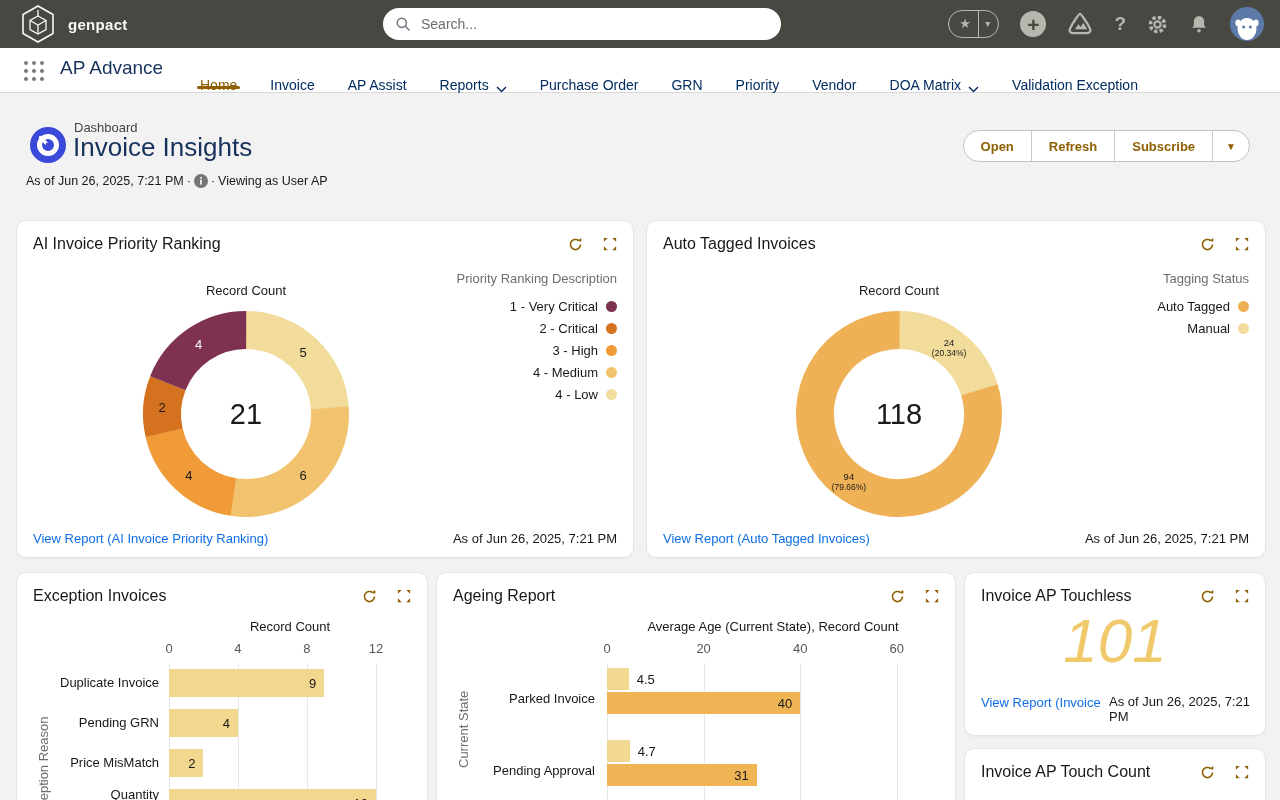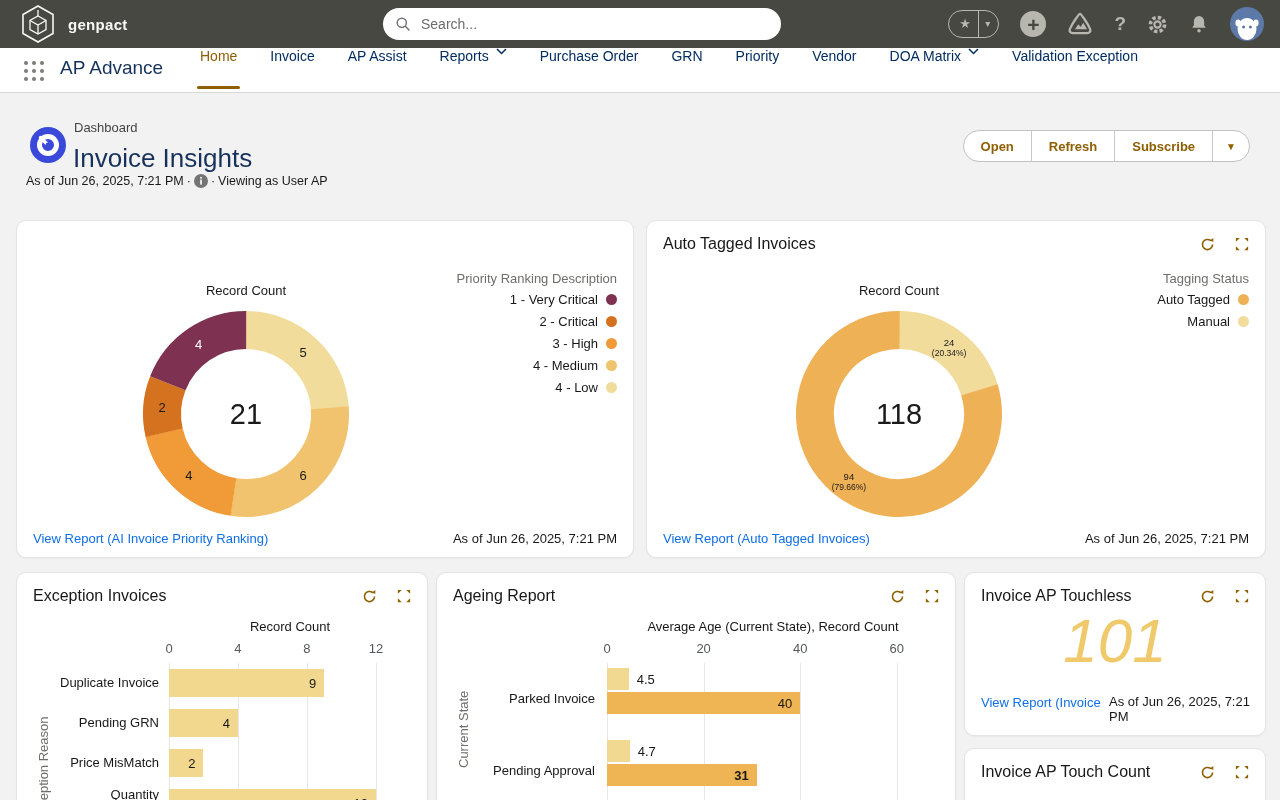--- a/index.html
+++ b/index.html
@@ -24,28 +24,28 @@
   .plus-circle{width:26px;height:26px;border-radius:50%;background:#b7b7b0;color:#484843;
                display:flex;align-items:center;justify-content:center;font-size:21px;font-weight:700;line-height:1;}
   .help-q{font-size:19px;font-weight:700;}
   .avatar{width:34px;height:34px;border-radius:50%;background:#5c79a8;position:relative;overflow:hidden;}
 
   
   .app-nav{position:absolute;left:0;top:48px;width:1280px;height:45px;background:#fff;border-bottom:1px solid #d8d8d8;box-sizing:border-box;}
   .waffle{position:absolute;left:22px;top:11px;}
   .app-name{position:absolute;left:60px;top:9px;font-size:19px;color:#16325c;}
   .nav-items{position:absolute;left:200px;top:0;height:45px;display:flex;gap:33px;align-items:stretch;}
-  .nav-item{display:flex;align-items:flex-start;gap:7px;font-size:14px;color:#032d60;position:relative;cursor:pointer;}
+  .nav-item{display:flex;align-items:flex-end;gap:7px;font-size:14px;color:#032d60;position:relative;cursor:pointer;}
   .nav-item.active{color:#8e6002;}
   .nav-item.active::after{content:'';position:absolute;left:-3px;right:-3px;bottom:4px;height:3px;background:#8e6002;border-radius:1.5px;}
 
   
   .dash-icon{position:absolute;left:30px;top:127px;}
   .breadcrumb{position:absolute;left:74px;top:120px;font-size:13px;color:#444;}
-  .page-title{position:absolute;left:73px;top:143px;font-size:26px;color:#16325c;}
+  .page-title{position:absolute;left:73px;top:132px;font-size:26px;color:#16325c;}
   .asof-line{position:absolute;left:26px;top:174px;display:flex;align-items:center;gap:3px;font-size:12.5px;color:#181818;}
   .btn-group{position:absolute;right:30px;top:130px;height:32px;display:flex;background:#fff;border:1px solid #c2c2c2;
              border-radius:16px;overflow:hidden;box-sizing:border-box;}
   .btn{display:flex;align-items:center;padding:0 17px;font-size:13px;font-weight:700;color:#8e6002;border-left:1px solid #c9c9c9;cursor:pointer;}
   .btn:first-child{border-left:none;}
   .btn.caret-btn{padding:0 13px;font-size:10px;}
 
   
   .card{position:absolute;background:#fff;border:1px solid #e4e4e4;border-radius:10px;box-shadow:0 1px 2px rgba(0,0,0,.04);}
   .card-priority{left:16px;top:220px;width:616px;height:336px;}
@@ -59,21 +59,21 @@
   .card-tools{display:flex;gap:20px;color:#8e6002;}
   .tool{cursor:pointer;}
 
   
   .donut-title{position:absolute;top:62px;width:218px;text-align:center;font-size:13px;color:#181818;}
   .card-priority .donut-title,.card-priority .donut-host{left:120px;}
   .card-autotag .donut-title,.card-autotag .donut-host{left:143px;}
   .donut-host{position:absolute;top:84px;width:218px;height:218px;}
   .donut-host svg text{font-family:"Liberation Sans",sans-serif;}
   .legend{position:absolute;right:16px;top:50px;display:flex;flex-direction:column;align-items:flex-end;}
-  .legend-title{font-size:13px;color:#706e6b;margin-bottom:2px;}
+  .legend-title{font-size:13px;color:#706e6b;margin-bottom:9px;}
   .legend-row{height:22px;display:flex;align-items:center;}
   .legend-label{font-size:13px;color:#181818;}
   .legend-dot{width:11px;height:11px;border-radius:50%;margin-left:8px;}
   .card-foot{position:absolute;left:16px;right:16px;bottom:11px;display:flex;justify-content:space-between;align-items:flex-end;font-size:13px;gap:28px;}
   .view-link{color:#0f6fe6;cursor:pointer;}
   .foot-asof{color:#181818;}
 
   
   .bchart{position:absolute;left:16px;top:46px;right:16px;bottom:0;display:flex;align-items:flex-start;}
   .b-ylab{width:20px;writing-mode:vertical-rl;transform:rotate(180deg);color:#706e6b;font-size:13px;
@@ -230,20 +230,37 @@
   <span>Viewing as User AP</span>
 </div>
 <div class="btn-group">
   <div class="btn">Open</div>
   <div class="btn">Refresh</div>
   <div class="btn">Subscribe</div>
   <div class="btn caret-btn">▼</div>
 </div>
 
 <div class="card card-priority">
+  <div class="card-head">
+    <span class="card-title">AI Invoice Priority Ranking</span>
+    <span class="card-tools">
+      <svg class="tool" width="15" height="15" viewBox="0 0 16 16">
+          <path d="M13.4 8a5.4 5.4 0 1 1-1.9-4.1" fill="none" stroke="currentColor" stroke-width="1.7"></path>
+          <path d="M14.2 1.1v4l-4-1.2z" fill="currentColor"></path>
+        </svg>
+      <svg class="tool" width="14" height="14" viewBox="0 0 16 16">
+          <g fill="currentColor">
+            <path d="M1 1h4.4L1 5.4z"></path>
+            <path d="M15 1v4.4L10.6 1z"></path>
+            <path d="M1 15v-4.4L5.4 15z"></path>
+            <path d="M15 15h-4.4L15 10.6z"></path>
+          </g>
+        </svg>
+    </span>
+  </div>
   <div class="donut-title">Record Count</div>
   <div class="donut-host">
       <svg viewBox="0 0 218 218" width="218" height="218">
         <circle cx="109" cy="109" r="84" fill="none" stroke="#f2dc9c" stroke-width="38" stroke-dasharray="125.66370614359172 527.7875658030853" transform="rotate(-90 109 109)"></circle>
         <text x="166.13450997275723" y="51.923642766294584" text-anchor="middle" font-size="13" fill="#1a1a1a">5</text>
         <circle cx="109" cy="109" r="84" fill="none" stroke="#f2c36e" stroke-width="38" stroke-dasharray="150.79644737231007 527.7875658030853" transform="rotate(-4.285714285714292 109 109)"></circle>
         <text x="166.13450997275726" y="175.07635723370538" text-anchor="middle" font-size="13" fill="#1a1a1a">6</text>
         <circle cx="109" cy="109" r="84" fill="none" stroke="#f09a38" stroke-width="38" stroke-dasharray="100.53096491487338 527.7875658030853" transform="rotate(98.57142857142856 109 109)"></circle>
         <text x="51.865490027242814" y="175.07635723370544" text-anchor="middle" font-size="13" fill="#1a1a1a">4</text>
         <circle cx="109" cy="109" r="84" fill="none" stroke="#d4721f" stroke-width="38" stroke-dasharray="50.26548245743669 527.7875658030853" transform="rotate(167.1428571428571 109 109)"></circle>
@@ -470,21 +487,21 @@
                 <i class="b-grid" style="left: 0%;"></i>
                 <i class="b-grid" style="left: 29.1%;"></i>
                 <i class="b-grid" style="left: 58.2%;"></i>
                 <i class="b-grid" style="left: 87.3%;"></i>
                 <div class="b-wrap">
                   <div class="b-bar" style="width: 6.8385%; background: rgb(242, 217, 146);"></div>
                   <span class="b-val" style="left: calc(6.8385% + 8px); transform: translateY(-50%);">4.7</span>
                 </div>
                 <div class="b-wrap">
                   <div class="b-bar" style="width: 45.105%; background: rgb(239, 180, 83);"></div>
-                  <span class="b-val" style="left: calc(45.105% - 8px); transform: translate(-100%, -50%); font-weight: bold;">31</span>
+                  <span class="b-val" style="left: calc(45.105% - 8px); transform: translate(-100%, -50%);">31</span>
                 </div>
               </div>
             </div>
           </div>
         </div>
     </div>
   </div>
 </div>
 
 <div class="card card-touchless">

